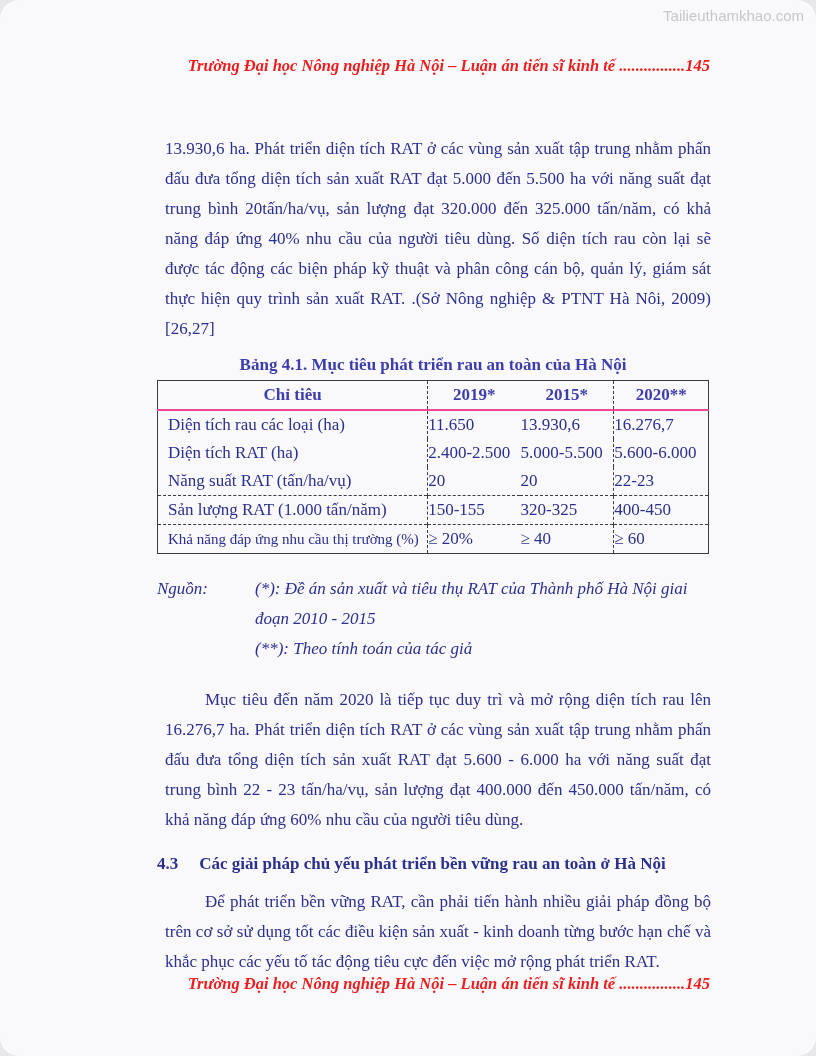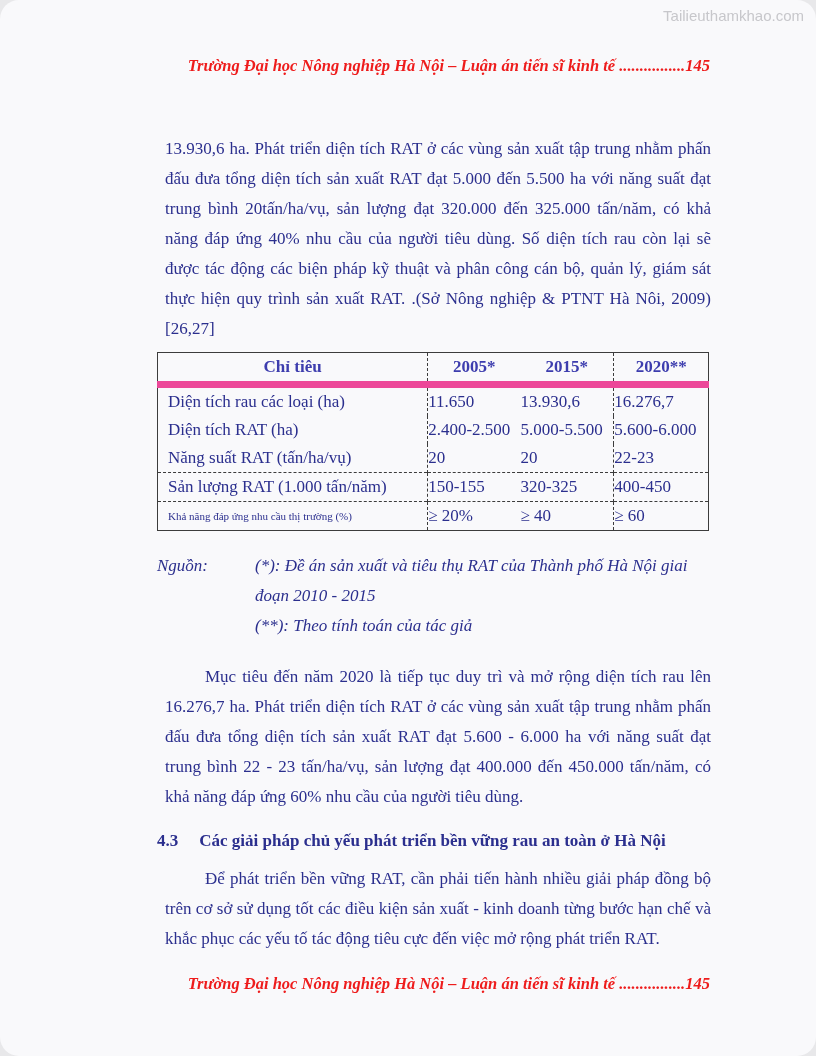--- a/index.html
+++ b/index.html
@@ -52,33 +52,33 @@
     width:552px;
     margin-top:2px;
     border:1px solid #3c3c3c;
     font-size:17px;
     color:#2b2f8e;
   }
   table.targets th, table.targets td {
     height:28px; padding:0;
     vertical-align:middle;
   }
-  table.targets thead tr { border-bottom:7px solid #ec4899; height:19px; }
+  table.targets thead tr { border-bottom:2px solid #ec4899; height:19px; }
   table.targets th { font-weight:bold; color:#3d3dae; text-align:center; }
   .c-label {
     width:266px;
     border-right:1px dashed #3c3c3c;
     text-align:left;
     padding-left:10px !important;
   }
   th.c-label { text-align:center; padding-left:0 !important; }
   .c-num { width:94px; text-align:left; }
   .c-last { border-left:1px dashed #3c3c3c; width:95px; }
   tr.sep th, tr.sep td { border-top:1px dashed #3c3c3c;margin-top:12px; }
-  td.small-label { font-size:11px; }
+  td.small-label { font-size:15px; }
   .source {
     display:flex;
     margin-top:20px;
     font-style:italic;
     font-size:17px;
     line-height:30px;
   }
   .source-label { width:98px; flex:none; }
   .source-notes { flex:1; }
   .section-heading {
@@ -99,26 +99,27 @@
 <div class="page">
 
   <div class="watermark">Tailieuthamkhao.com</div>
 
   <div class="running-line running-header">Trường Đại học Nông nghiệp Hà Nội – Luận án tiến sĩ kinh tế ................145</div>
 
   <div class="main">
 
     <p class="para">13.930,6 ha. Phát triển diện tích RAT ở các vùng sản xuất tập trung nhằm phấn đấu đưa tổng diện tích sản xuất RAT đạt 5.000 đến 5.500 ha với năng suất đạt trung bình 20tấn/ha/vụ, sản lượng đạt 320.000 đến 325.000 tấn/năm, có khả năng đáp ứng 40% nhu cầu của người tiêu dùng. Số diện tích rau còn lại sẽ được tác động các biện pháp kỹ thuật và phân công cán bộ, quản lý, giám sát thực hiện quy trình sản xuất RAT. .(Sở Nông nghiệp &amp; PTNT Hà Nôi, 2009) [26,27]</p>
 
+    <div class="caption">Bảng 4.1. Mục tiêu phát triển rau an toàn của Hà Nội</div>
 
     <table class="targets">
       <thead>
         <tr>
           <th class="c-label">Chỉ tiêu</th>
-          <th class="c-num">2005*</th>
+          <th class="c-num">2019*</th>
           <th class="c-num">2015*</th>
           <th class="c-num c-last">2020**</th>
         </tr>
       </thead>
       <tbody>
         <tr>
           <td class="c-label">Diện tích rau các loại (ha)</td>
           <td class="c-num">11.650</td>
           <td class="c-num">13.930,6</td>
           <td class="c-num c-last">16.276,7</td>

